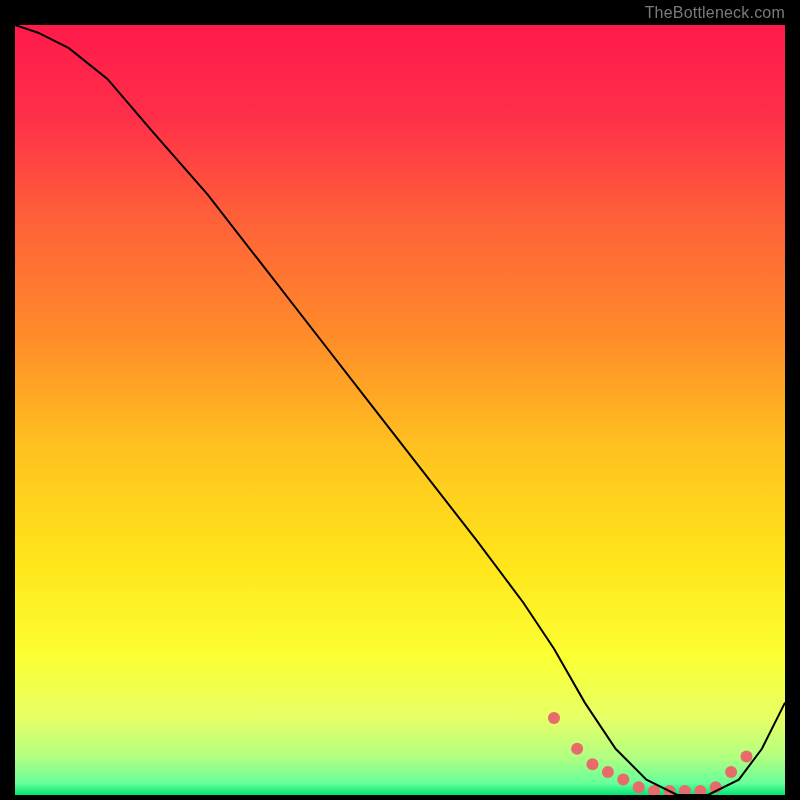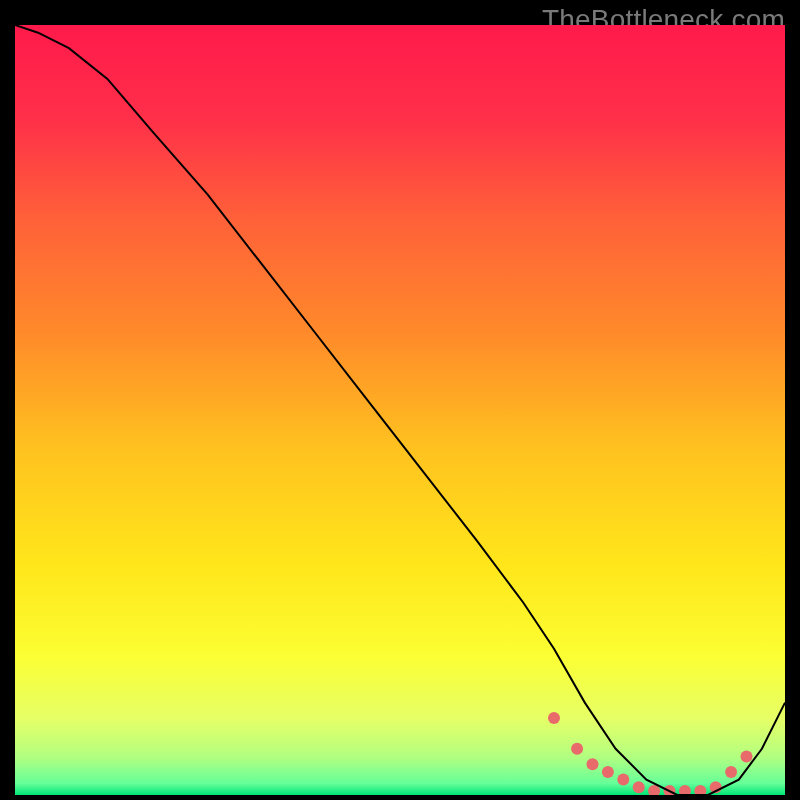--- a/index.html
+++ b/index.html
@@ -17,21 +17,21 @@
     top: 25px;
     width: 770px;
     height: 770px;
     background: #000;
   }
   .watermark {
     position: absolute;
     top: 4px;
     right: 15px;
     color: #7a7a7a;
-    font-size: 28px;
+    font-size: 16px;
     font-weight: 500;
     letter-spacing: 0.2px;
   }
   svg.plot {
     position: absolute;
     left: 0;
     top: 0;
     width: 770px;
     height: 770px;
     display: block;

